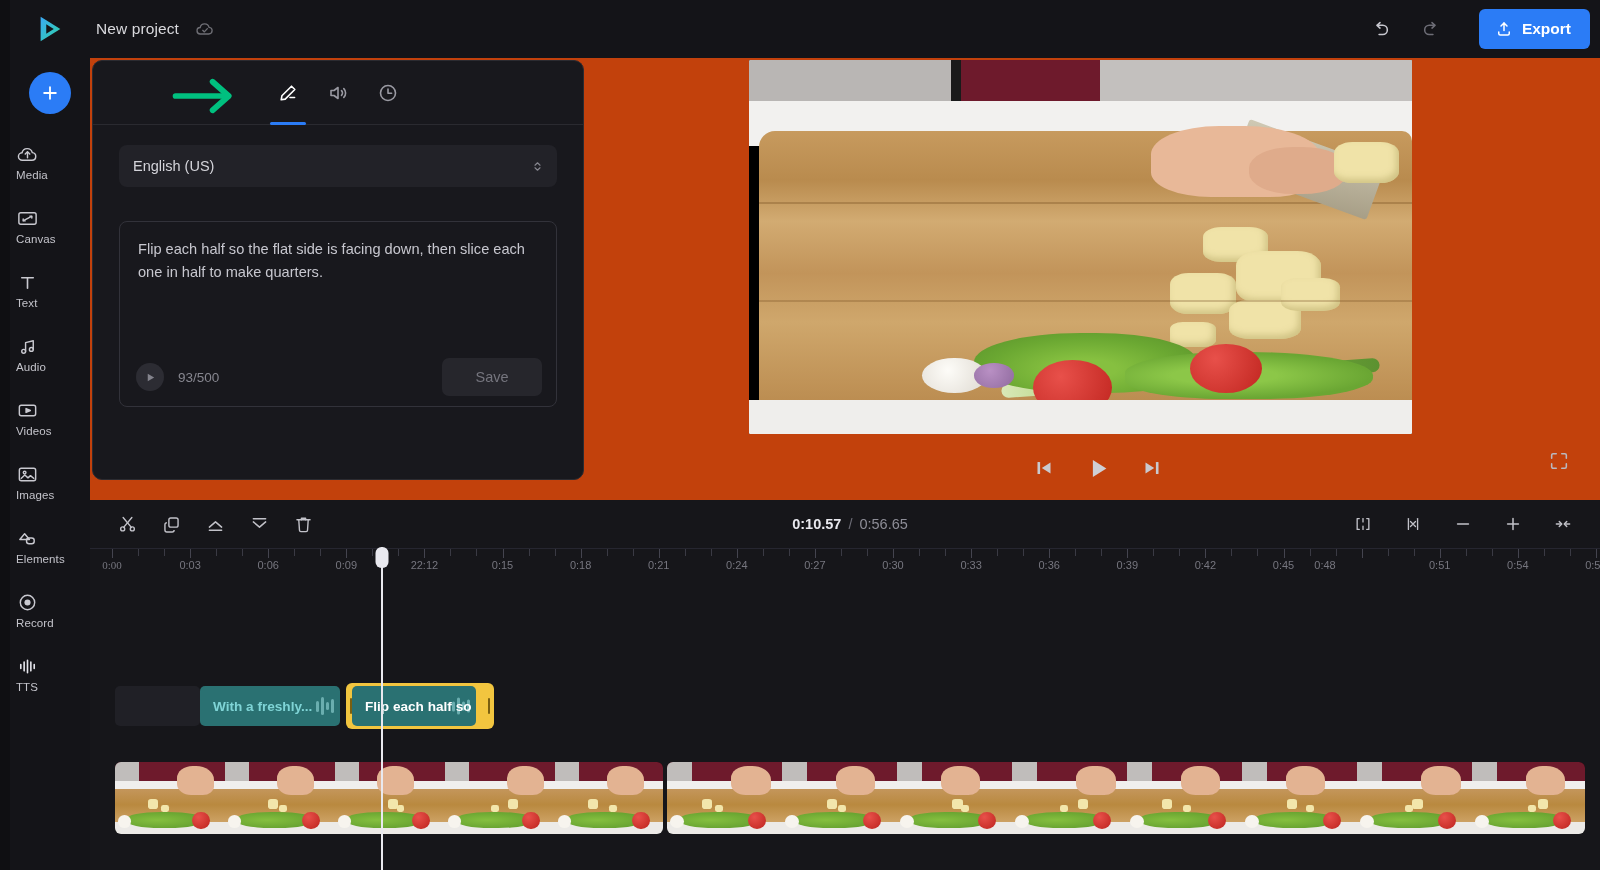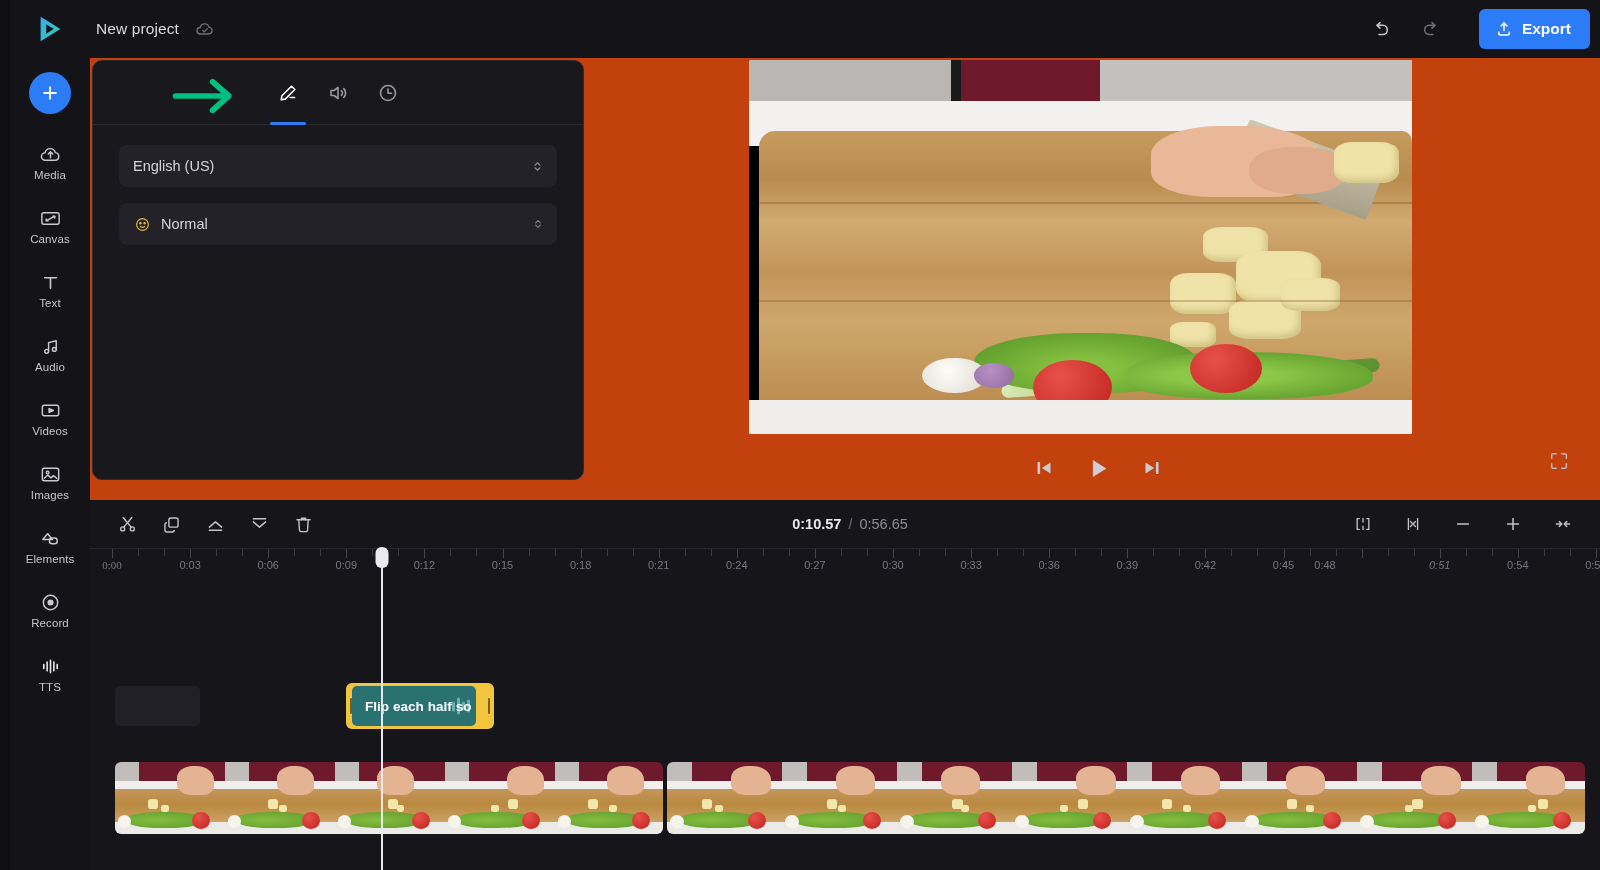--- a/index.html
+++ b/index.html
@@ -42,21 +42,21 @@
     background: #141418; display: flex; flex-direction: column; align-items: center;
     padding-top: 14px;
   }
   .add-btn {
     width: 42px; height: 42px; border-radius: 21px; background: #2b7cf6;
     display: flex; align-items: center; justify-content: center; cursor: pointer;
     border: none; margin-bottom: 16px;
   }
   .rail-item {
     width: 68px; height: 64px; display: flex; flex-direction: column;
-    align-items: center; justify-content: center; gap: 4px; cursor: pointer;
+    align-items: flex-start; justify-content: center; gap: 4px; cursor: pointer;
     border-radius: 7px; color: #c9c9d0;
   }
   .rail-item.active { color: #fff; }
   .rail-label { font-size: 11.5px; color: #c3c3ca; letter-spacing: .1px; }
   .rail-ico { height: 22px; display:flex; align-items:center; justify-content:center; }
 
   
   .panel {
     position: absolute; left: 80px; top: 58px; width: 492px; height: 420px;
     background: #18181d; border: 1px solid #2b2b31; border-radius: 10px;
@@ -430,35 +430,34 @@
       <div class="select full">
         <span>English (US)</span>
         <svg class="caret" width="15" height="15" viewBox="0 0 24 24" fill="none" stroke="#a8a8b1" stroke-width="1.8" stroke-linecap="round" stroke-linejoin="round">
           <path d="M8 10l4-4 4 4"></path>
             <path d="M8 14l4 4 4-4"></path>
         </svg>
       </div>
 
       <div class="select-row">
 
-        <div class="select half">
-          <svg width="19" height="19" viewBox="0 0 24 24" fill="none" stroke="#e0b64a" stroke-width="1.5">
-            <circle cx="12" cy="12" r="7.4"></circle>
-              <circle cx="9.4" cy="10.4" r=".9" fill="#e0b64a"></circle>
-            <circle cx="14.6" cy="10.4" r=".9" fill="#e0b64a"></circle>
-              <path d="M9.3 14.4a3.6 3.6 0 0 0 5.4 0" stroke-linecap="round"></path>
-          </svg>
-          <span>Normal</span>
-          <svg class="caret" width="14" height="14" viewBox="0 0 24 24" fill="none" stroke="#a8a8b1" stroke-width="1.8" stroke-linecap="round" stroke-linejoin="round">
-            <path d="M8 10l4-4 4 4"></path>
-              <path d="M8 14l4 4 4-4"></path>
-          </svg>
+      </div>
+
+      <div class="textbox">
+        <div class="txt">Flip each half so the flat side is facing down, then slice each one in half to make quarters.</div>
+        <div class="textbox-foot">
+          <div class="play-circle">
+            <svg width="11" height="11" viewBox="0 0 12 12">
+              <path d="M3 2l7 4-7 4z" fill="#84848d"></path>
+            </svg>
+          </div>
+          <div class="counter">93/500</div>
+          <button class="save-btn">Save</button>
         </div>
       </div>
-
     </div>
   </div>
 
   <div class="preview-area">
     <div class="video-frame">
       <div class="pv-wall"></div>
         <div class="pv-wall2"></div>
         <div class="pv-wall3"></div>
         <div class="pv-walldark"></div>
       <div class="pv-counter"></div>
@@ -605,21 +604,21 @@
         <div class="tick" style="left: 152.167px;"></div>
         <div class="tick major" style="left: 178.2px;"></div>
         <div class="tick-label" style="left: 178.2px;">0:06</div>
         <div class="tick" style="left: 204.233px;"></div>
         <div class="tick" style="left: 230.267px;"></div>
         <div class="tick major" style="left: 256.3px;"></div>
         <div class="tick-label" style="left: 256.3px;">0:09</div>
         <div class="tick" style="left: 282.333px;"></div>
         <div class="tick" style="left: 308.367px;"></div>
         <div class="tick major" style="left: 334.4px;"></div>
-        <div class="tick-label" style="left: 334.4px;">0:12</div>
+        <div class="tick-label" style="left: 334.4px;">22:12</div>
         <div class="tick" style="left: 360.433px;"></div>
         <div class="tick" style="left: 386.467px;"></div>
         <div class="tick major" style="left: 412.5px;"></div>
         <div class="tick-label" style="left: 412.5px;">0:15</div>
         <div class="tick" style="left: 438.533px;"></div>
         <div class="tick" style="left: 464.567px;"></div>
         <div class="tick major" style="left: 490.6px;"></div>
         <div class="tick-label" style="left: 490.6px;">0:18</div>
         <div class="tick" style="left: 516.633px;"></div>
         <div class="tick" style="left: 542.667px;"></div>
@@ -657,36 +656,45 @@
         <div class="tick" style="left: 1167.47px;"></div>
         <div class="tick major" style="left: 1193.5px;"></div>
         <div class="tick-label" style="left: 1193.5px;">0:45</div>
         <div class="tick" style="left: 1219.53px;"></div>
         <div class="tick" style="left: 1245.57px;"></div>
         <div class="tick major" style="left: 1271.6px;"></div>
         <div class="tick-label" style="left: 1235px;">0:48</div>
         <div class="tick" style="left: 1297.63px;"></div>
         <div class="tick" style="left: 1323.67px;"></div>
         <div class="tick major" style="left: 1349.7px;"></div>
-        <div class="tick-label" style="left: 1349.7px; font-style: italic;">0:51</div>
+        <div class="tick-label" style="left: 1349.7px;">0:51</div>
         <div class="tick" style="left: 1375.73px;"></div>
         <div class="tick" style="left: 1401.77px;"></div>
         <div class="tick major" style="left: 1427.8px;"></div>
         <div class="tick-label" style="left: 1427.8px;">0:54</div>
         <div class="tick" style="left: 1453.83px;"></div>
         <div class="tick" style="left: 1479.87px;"></div>
         <div class="tick major" style="left: 1505.9px;"></div>
         <div class="tick-label" style="left: 1505.9px;">0:57</div>
       </div>
 
     <div class="tracks">
 
       <div class="audio-track">
         <div class="clip-ghost"></div>
 
+        <div class="aclip one">
+          <span class="lbl">With a freshly...</span>
+          <span class="wave">
+            <i style="height:11px"></i>
+              <i style="height:18px"></i>
+              <i style="height:8px"></i>
+              <i style="height:14px"></i>
+          </span>
+        </div>
 
         <div class="sel-wrap">
           <span class="sel-handle" style="left:4px"></span>
           <span class="sel-handle" style="right:4px"></span>
         </div>
         <div class="aclip two">
           <span class="lbl">Flip each half so ...</span>
           <span class="wave">
             <i style="height:10px"></i>
               <i style="height:17px"></i>

